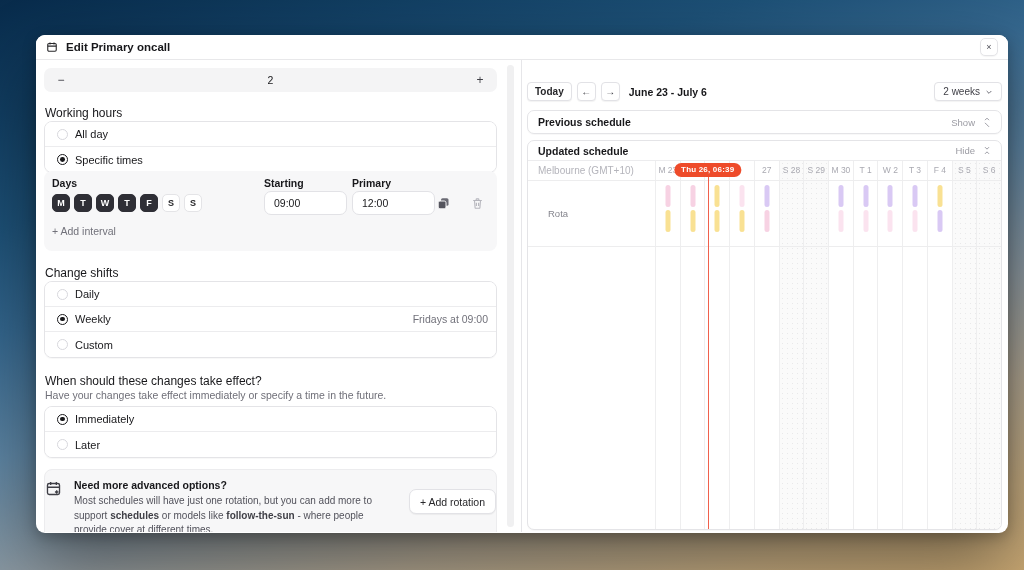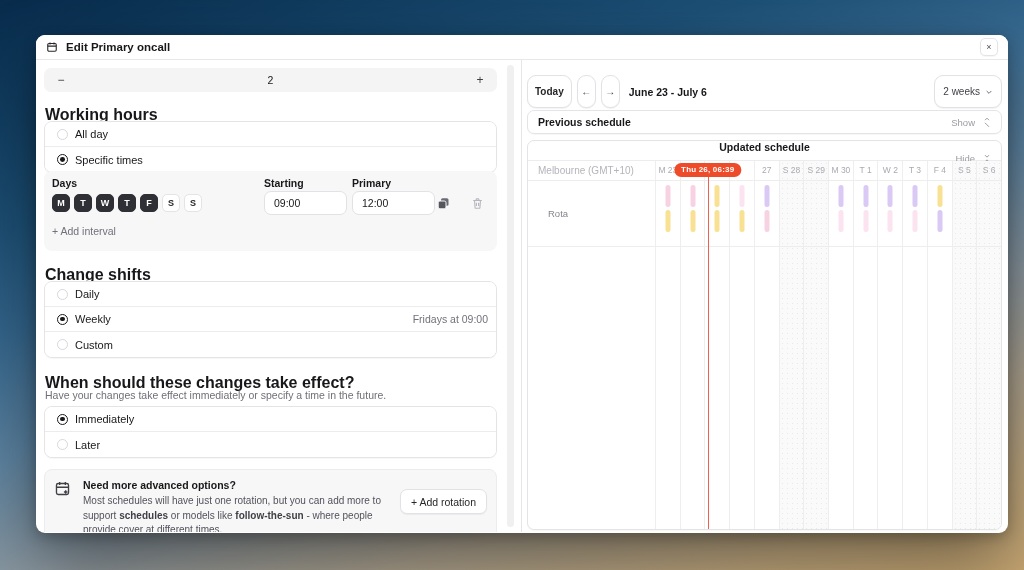--- a/index.html
+++ b/index.html
@@ -31,21 +31,21 @@
 
   
   .stepper {
     position: absolute; left: 8px; top: 8px; width: 453px; height: 24px;
     background: #f4f4f5; border-radius: 7px; display: flex; align-items: center;
     padding: 0 10px; font-size: 11px; color: #27272a;
   }
   .stepper .st-btn { width: 14px; text-align: center; font-size: 12px; color: #3f3f46; cursor: pointer; }
   .stepper .st-value { flex: 1; text-align: center; font-size: 10.5px; color: #18181b; }
 
-  .sec-label { position: absolute; left: 9px; font-size: 16px; font-weight: bold; color: #18181b; }
+  .sec-label { position: absolute; left: 9px; font-size: 12px; font-weight: normal; color: #18181b; }
   .sec-desc  { position: absolute; left: 9px; font-size: 10.5px; color: #6f6f78; }
 
   .opt-card {
     position: absolute; left: 8px; width: 453px; background: #fff;
     border: 1px solid #e4e4e7; border-radius: 8px; overflow: hidden;
     box-shadow: 0 1px 1px rgba(0,0,0,.03);
   }
   .opt-row {
     height: 25px; display: flex; align-items: center; padding: 0 8px;
     border-bottom: 1px solid #ececee; cursor: pointer; background: #fff;
@@ -79,61 +79,61 @@
     position: absolute; top: 20px; width: 83px; height: 24px; border: 1px solid #e2e2e6;
     border-radius: 7px; background: #fff; font-size: 10.5px; color: #18181b;
     padding: 0 9px; font-family: "Liberation Sans", sans-serif;
   }
   .icon-btn { position: absolute; top: 23px; width: 18px; height: 18px; display: flex;
     align-items: center; justify-content: center; cursor: pointer; background: transparent; border: none; }
   .add-interval { position: absolute; left: 8px; top: 54px; font-size: 10.5px; color: #71717a; cursor: pointer; }
 
   .advanced {
     position: absolute; left: 8px; top: 409px; width: 453px; height: 86px;
-    background: #f7f7f8; border: 1px solid #ececee; border-radius: 8px; display: flex; padding: 9px 9px;
+    background: #f7f7f8; border: 1px solid #ececee; border-radius: 8px; display: flex; padding: 9px 0;
   }
   .adv-icon { flex: none; width: 18px; margin-right: 11px; padding-top: 1px; color: #3f3f46; }
   .adv-text { width: 300px; }
   .adv-title { font-size: 10.5px; font-weight: bold; color: #18181b; margin-bottom: 3px; }
   .adv-body { font-size: 10px; color: #52525b; line-height: 1.45; }
   .adv-body b { color: #3f3f46; }
   .adv-btn {
     margin-left: auto; align-self: flex-start; margin-top: 10px; height: 25px; padding: 0 10px;
     background: #fff; border: 1px solid #e2e2e6; border-radius: 7px; font-size: 10.5px;
     color: #27272a; cursor: pointer; box-shadow: 0 1px 1px rgba(0,0,0,.05); white-space: nowrap;
     font-family: "Liberation Sans", sans-serif;
   }
   .scroll-track {
     position: absolute; right: 7px; top: 5px; bottom: 5px; width: 7px;
     background: #f0f0f1; border-radius: 4px;
   }
 
   
   .toolbar { position: absolute; left: 5px; right: 6px; top: 22px; height: 19px; display: flex; align-items: center; }
   .tb-btn {
-    height: 33px; background: #fff; border: 1px solid #e2e2e6; border-radius: 9px;
+    height: 19px; background: #fff; border: 1px solid #e2e2e6; border-radius: 4px;
     font-size: 10px; color: #27272a; display: flex; align-items: center; justify-content: center;
     cursor: pointer; box-shadow: 0 1px 1px rgba(0,0,0,.05); font-family: "Liberation Sans", sans-serif;
   }
   .tb-today { padding: 0 7px; font-weight: bold; }
   .tb-arrow { width: 19px; margin-left: 5px; font-size: 10px; color: #3f3f46; }
   .tb-range { margin-left: 9px; font-size: 10.5px; font-weight: bold; color: #18181b; }
   .tb-zoom { margin-left: auto; padding: 0 8px; gap: 5px; color: #3f3f46; }
 
   .sched-card {
     position: absolute; left: 5px; right: 6px; background: #fff;
     border: 1px solid #e4e4e7; border-radius: 7px; box-shadow: 0 1px 1px rgba(0,0,0,.03);
   }
   .prev-card { top: 50px; height: 24px; display: flex; align-items: center; padding: 0 10px; }
   .card-title { font-size: 10.5px; font-weight: bold; color: #18181b; }
   .card-action { margin-left: auto; display: flex; align-items: center; gap: 8px;
     font-size: 9.5px; color: #9b9ba3; cursor: pointer; }
 
   .upd-card { top: 80px; bottom: 2px; overflow: hidden; }
-  .upd-header { height: 20px; display: flex; align-items: center; padding: 0 10px; border-bottom: 1px solid #ececee; flex-direction: column; }
+  .upd-header { height: 20px; display: flex; align-items: center; padding: 0 10px; border-bottom: 1px solid #ececee; }
   .grid { position: absolute; left: 0; right: 0; top: 20px; bottom: 0; }
   .tz-label {
     position: absolute; left: 10px; top: 0; height: 19px; line-height: 19px;
     font-size: 10px; color: #b4b4bb; white-space: nowrap;
   }
   .rota-label {
     position: absolute; left: 20px; top: 19px; height: 66px; display: flex; align-items: center;
     font-size: 9.5px; color: #85858d;
   }
   .cols { position: absolute; left: 96px; right: 0; top: 0; bottom: 0; display: flex; padding-left: 31px; }

